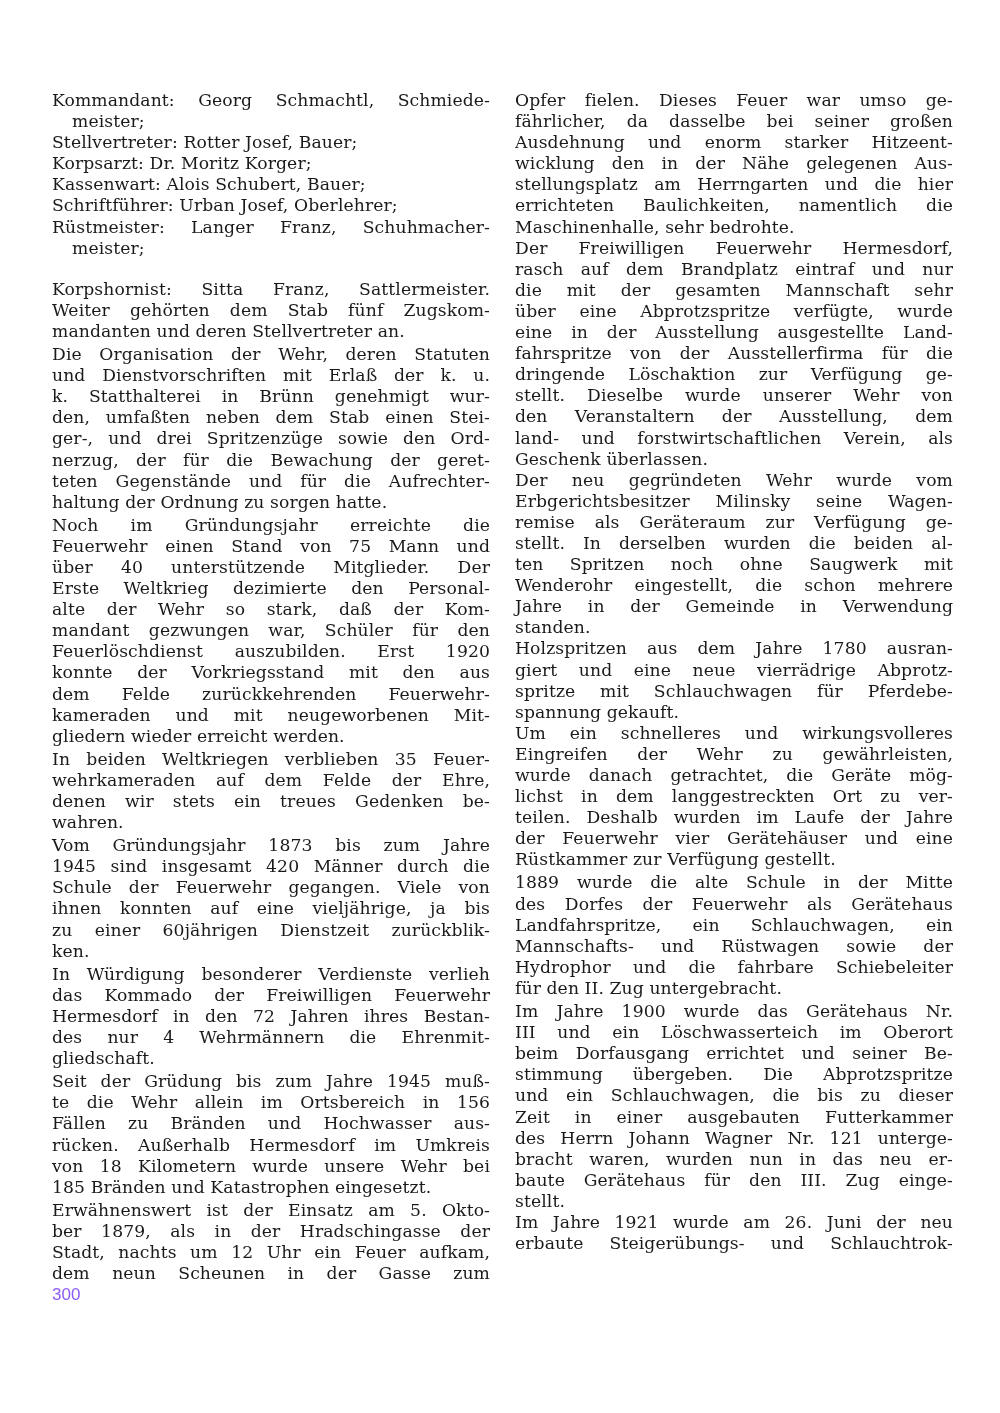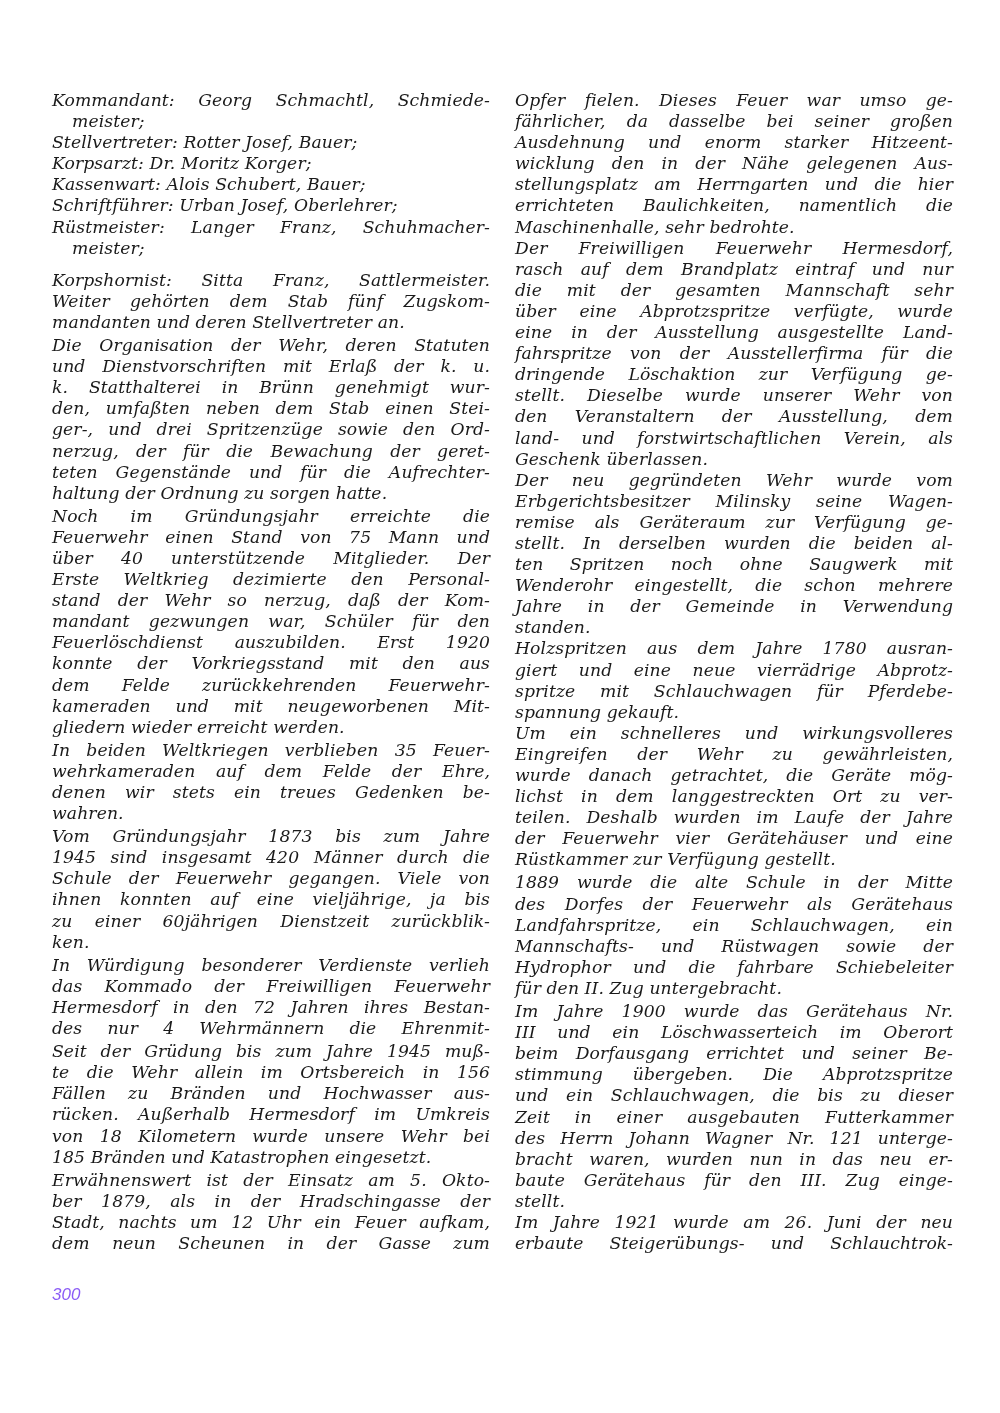--- a/index.html
+++ b/index.html
@@ -1,26 +1,26 @@
 <!DOCTYPE html>
 <html><head>
 <meta charset="utf-8">
 <style>
   html, body { margin: 0; padding: 0; }
   body {
     width: 1000px; height: 1413px; background: #ffffff; position: relative; overflow: hidden;
     font-family: "DejaVu Serif", "Liberation Serif", serif; color: #1a1a1a;
   }
-  .page { position: absolute; left: 0; top: 0; width: 1000px; height: 1413px; font-style: italic; }
+  .page { position: absolute; left: 0; top: 0; width: 1000px; height: 1413px; }
   .col { position: absolute; top: 90px; width: 438px; font-size: 17.2px; line-height: 21.1px; letter-spacing: 0.1px; }
   .col-left { left: 52px; }
   .col-right { left: 515px; }
   .col p { margin: 0; text-align: justify; text-align-last: left; }
   .col p.gap { margin-top: 2px; }
-  .col p.biggap { margin-top: 11px; }
+  .col p.biggap { margin-top: 20px; }
   .line { display: block; text-align: justify; text-align-last: justify; white-space: nowrap; }
   .line.last { text-align-last: left; }
   .line.indent { padding-left: 20px; }
   .page-number { position: absolute; left: 52px; top: 1285px; font-family: "Liberation Sans", sans-serif; font-size: 17px; color: #8b5cf6; }
 </style>
 </head>
 <body>
 
 <div class="page">
 
@@ -63,21 +63,21 @@
       <span class="line">nerzug, der für die Bewachung der geret-</span>
       <span class="line">teten Gegenstände und für die Aufrechter-</span>
       <span class="line last">haltung der Ordnung zu sorgen hatte.</span>
     </p>
 
     <p class="gap">
       <span class="line">Noch im Gründungsjahr erreichte die</span>
       <span class="line">Feuerwehr einen Stand von 75 Mann und</span>
       <span class="line">über 40 unterstützende Mitglieder. Der</span>
       <span class="line">Erste Weltkrieg dezimierte den Personal-</span>
-      <span class="line">stand der Wehr so nerzug, daß der Kom-</span>
+      <span class="line">alte der Wehr so stark, daß der Kom-</span>
       <span class="line">mandant gezwungen war, Schüler für den</span>
       <span class="line">Feuerlöschdienst auszubilden. Erst 1920</span>
       <span class="line">konnte der Vorkriegsstand mit den aus</span>
       <span class="line">dem Felde zurückkehrenden Feuerwehr-</span>
       <span class="line">kameraden und mit neugeworbenen Mit-</span>
       <span class="line last">gliedern wieder erreicht werden.</span>
     </p>
 
     <p class="gap">
       <span class="line">In beiden Weltkriegen verblieben 35 Feuer-</span>
@@ -93,20 +93,21 @@
       <span class="line">ihnen konnten auf eine vieljährige, ja bis</span>
       <span class="line">zu einer 60jährigen Dienstzeit zurückblik-</span>
       <span class="line last">ken.</span>
     </p>
 
     <p class="gap">
       <span class="line">In Würdigung besonderer Verdienste verlieh</span>
       <span class="line">das Kommado der Freiwilligen Feuerwehr</span>
       <span class="line">Hermesdorf in den 72 Jahren ihres Bestan-</span>
       <span class="line">des nur 4 Wehrmännern die Ehrenmit-</span>
+      <span class="line last">gliedschaft.</span>
     </p>
 
     <p class="gap">
       <span class="line">Seit der Grüdung bis zum Jahre 1945 muß-</span>
       <span class="line">te die Wehr allein im Ortsbereich in 156</span>
       <span class="line">Fällen zu Bränden und Hochwasser aus-</span>
       <span class="line">rücken. Außerhalb Hermesdorf im Umkreis</span>
       <span class="line">von 18 Kilometern wurde unsere Wehr bei</span>
       <span class="line last">185 Bränden und Katastrophen eingesetzt.</span>
     </p>

